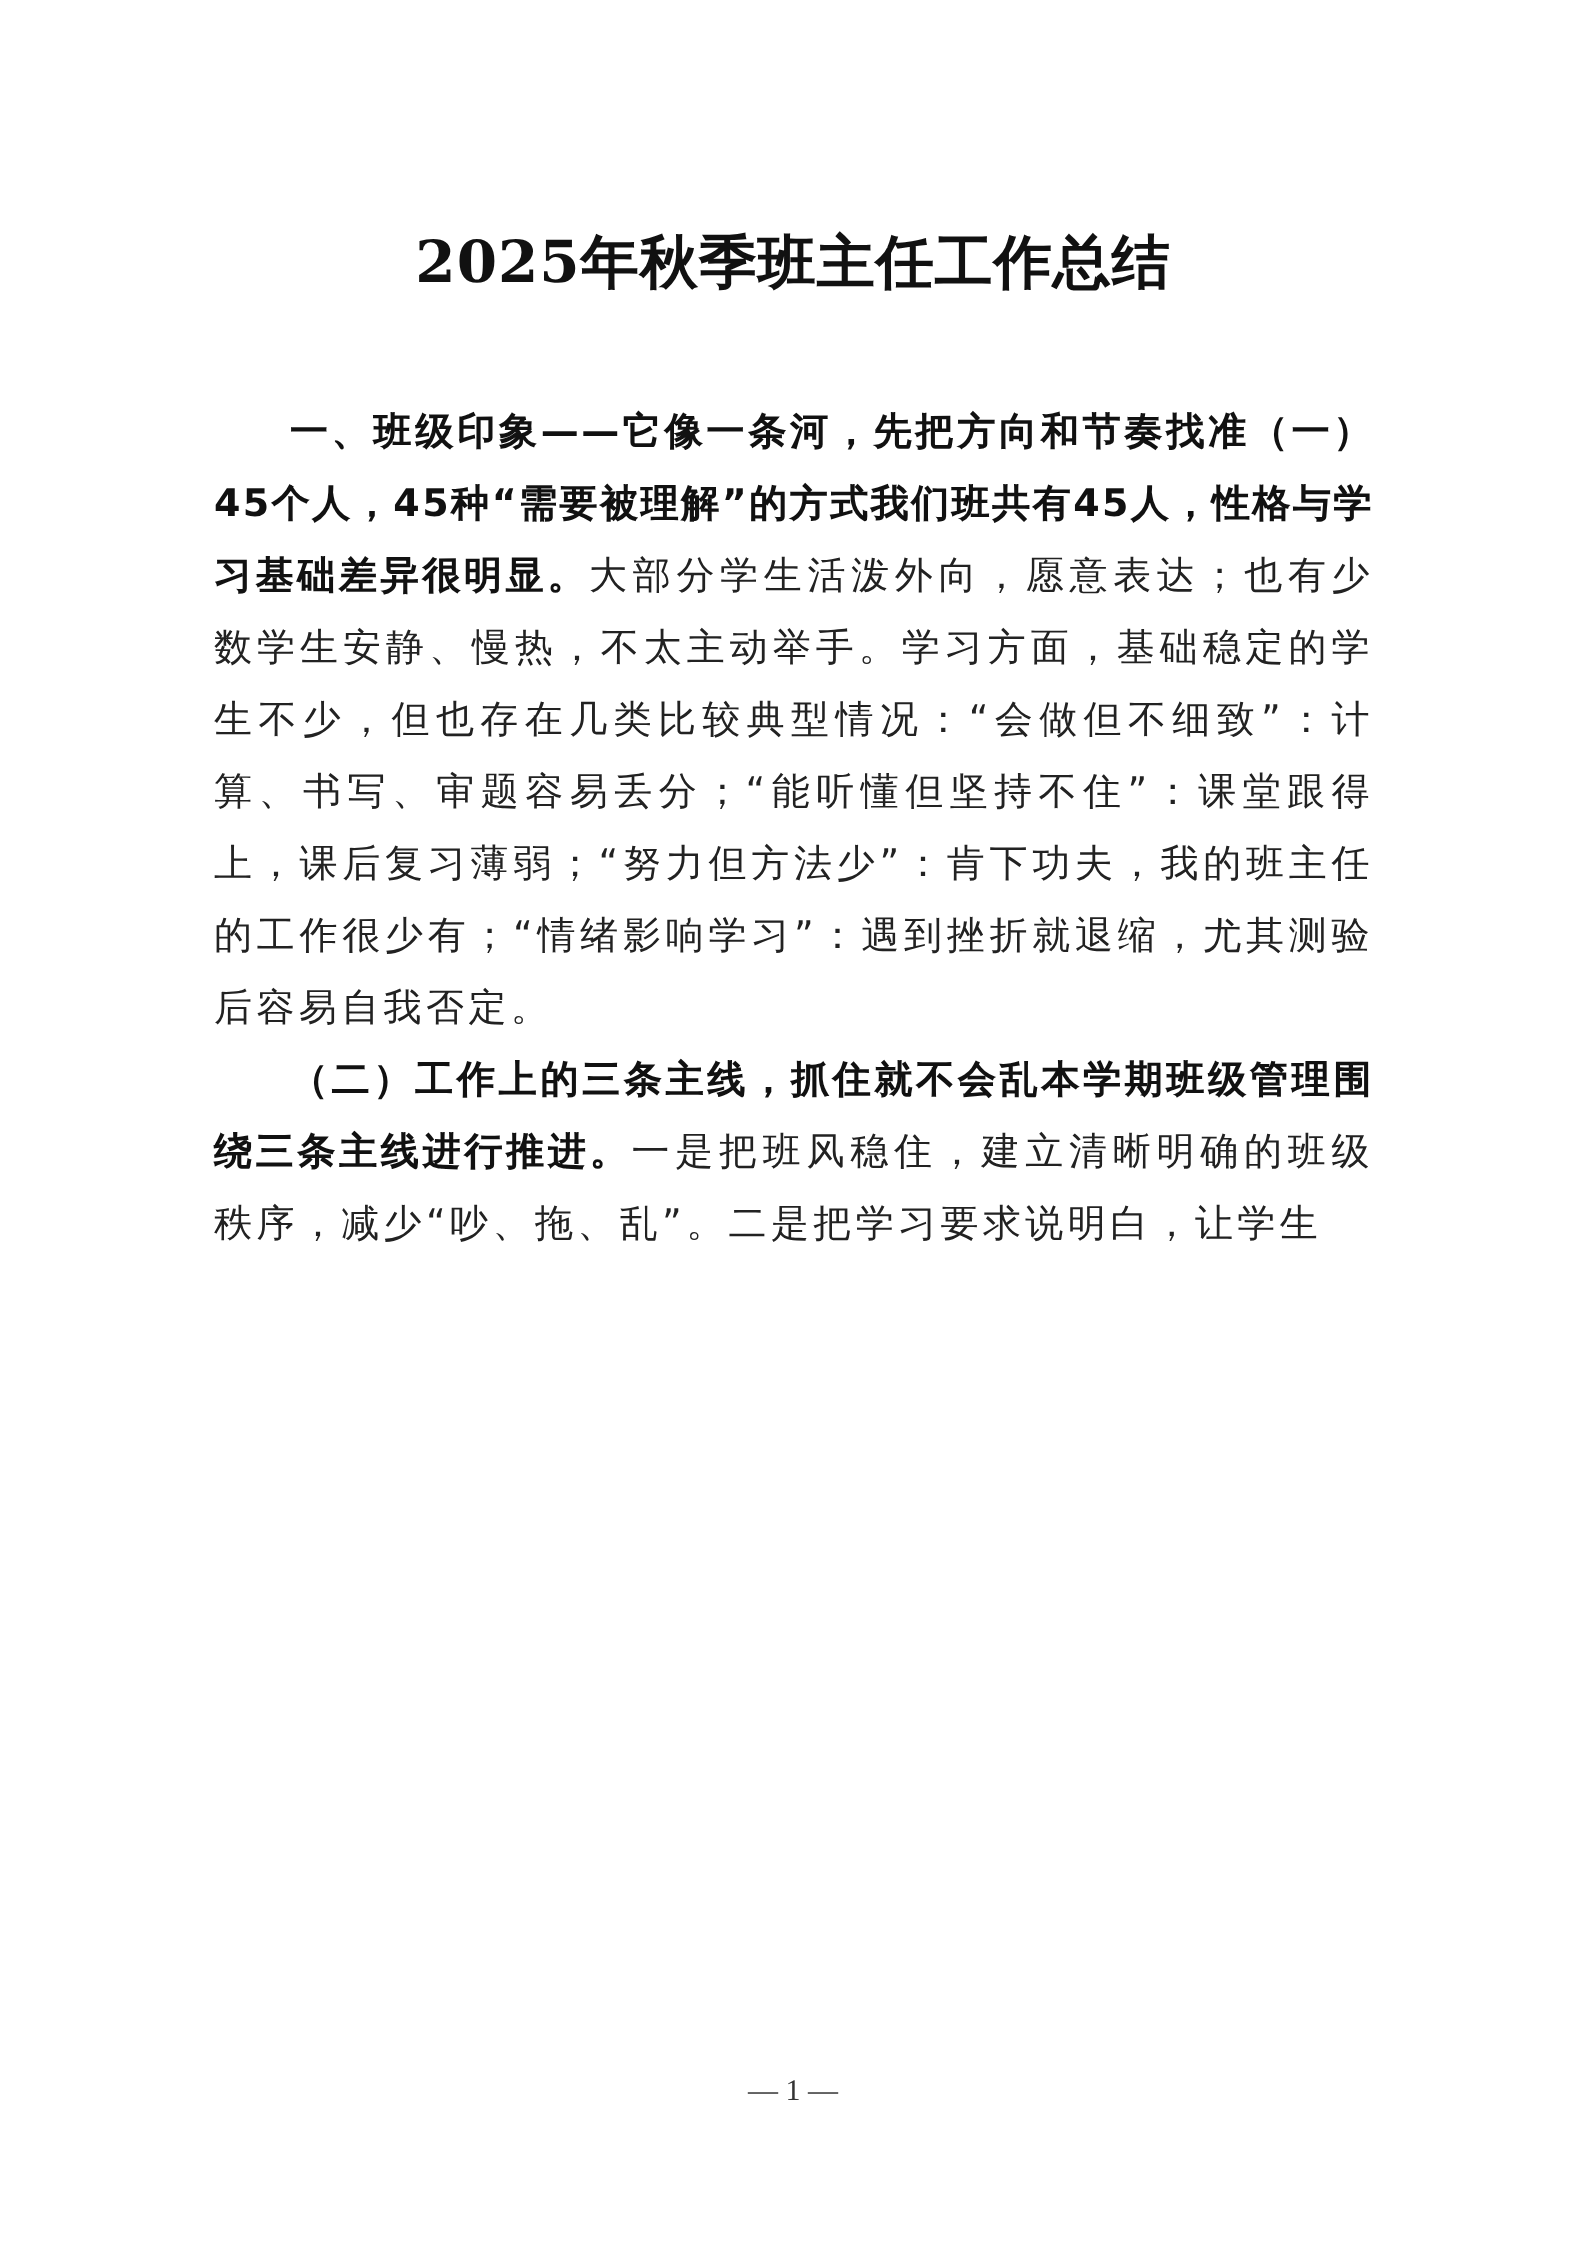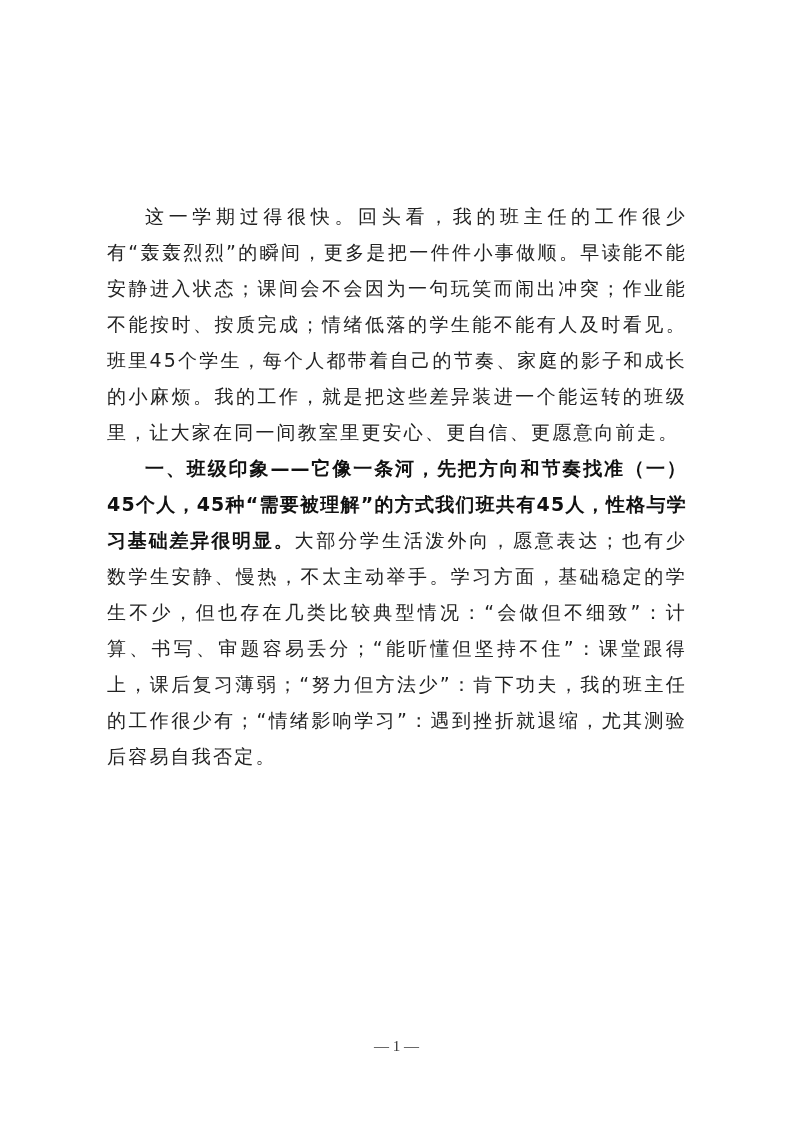--- a/index.html
+++ b/index.html
@@ -26,24 +26,25 @@
   .footer {
     position: absolute; left: 0; top: 1038px; width: 793px; text-align: center;
     font-family: "Liberation Serif", "DejaVu Serif", serif;
     font-size: 15px; color: #333333;
   }
 </style>
 </head>
 <body>
 
 <div class="page">
+  <div class="title">2025年秋季班主任工作总结</div>
 
   <div class="body-text">
     <p>
-      <span>这一学期过得很快。回头看，我的班主任的工作很少有“轰轰烈烈”的瞬间，更多是把一件件小事做顺。早读能不能安静进入状态；课间会不会因为一句玩笑而闹出冲突；作业能不能按时、按质完成；情绪低落的学生能不能有人及时看见。班里45个学生，每个人都带着自己的节奏、家庭的影子和成长的小麻烦。我的工作，就是把这些差异装进一个能运转的班级里，让大家在同一间教室里更安心、更自信、更愿意向前走。</span>
+      <span class="b">一、班级印象——它像一条河，先把方向和节奏找准（一）45个人，45种“需要被理解”的方式我们班共有45人，性格与学习基础差异很明显。</span><span>大部分学生活泼外向，愿意表达；也有少数学生安静、慢热，不太主动举手。学习方面，基础稳定的学生不少，但也存在几类比较典型情况：“会做但不细致”：计算、书写、审题容易丢分；“能听懂但坚持不住”：课堂跟得上，课后复习薄弱；“努力但方法少”：肯下功夫，我的班主任的工作很少有；“情绪影响学习”：遇到挫折就退缩，尤其测验后容易自我否定。</span>
     </p>
     <p>
-      <span class="b">一、班级印象——它像一条河，先把方向和节奏找准（一）45个人，45种“需要被理解”的方式我们班共有45人，性格与学习基础差异很明显。</span><span>大部分学生活泼外向，愿意表达；也有少数学生安静、慢热，不太主动举手。学习方面，基础稳定的学生不少，但也存在几类比较典型情况：“会做但不细致”：计算、书写、审题容易丢分；“能听懂但坚持不住”：课堂跟得上，课后复习薄弱；“努力但方法少”：肯下功夫，我的班主任的工作很少有；“情绪影响学习”：遇到挫折就退缩，尤其测验后容易自我否定。</span>
+      <span class="b">（二）工作上的三条主线，抓住就不会乱本学期班级管理围绕三条主线进行推进。</span><span>一是把班风稳住，建立清晰明确的班级秩序，减少“吵、拖、乱”。二是把学习要求说明白，让学生</span>
     </p>
   </div>
 
   <div class="footer">— 1 —</div>
 </div>
 
 </body></html>

